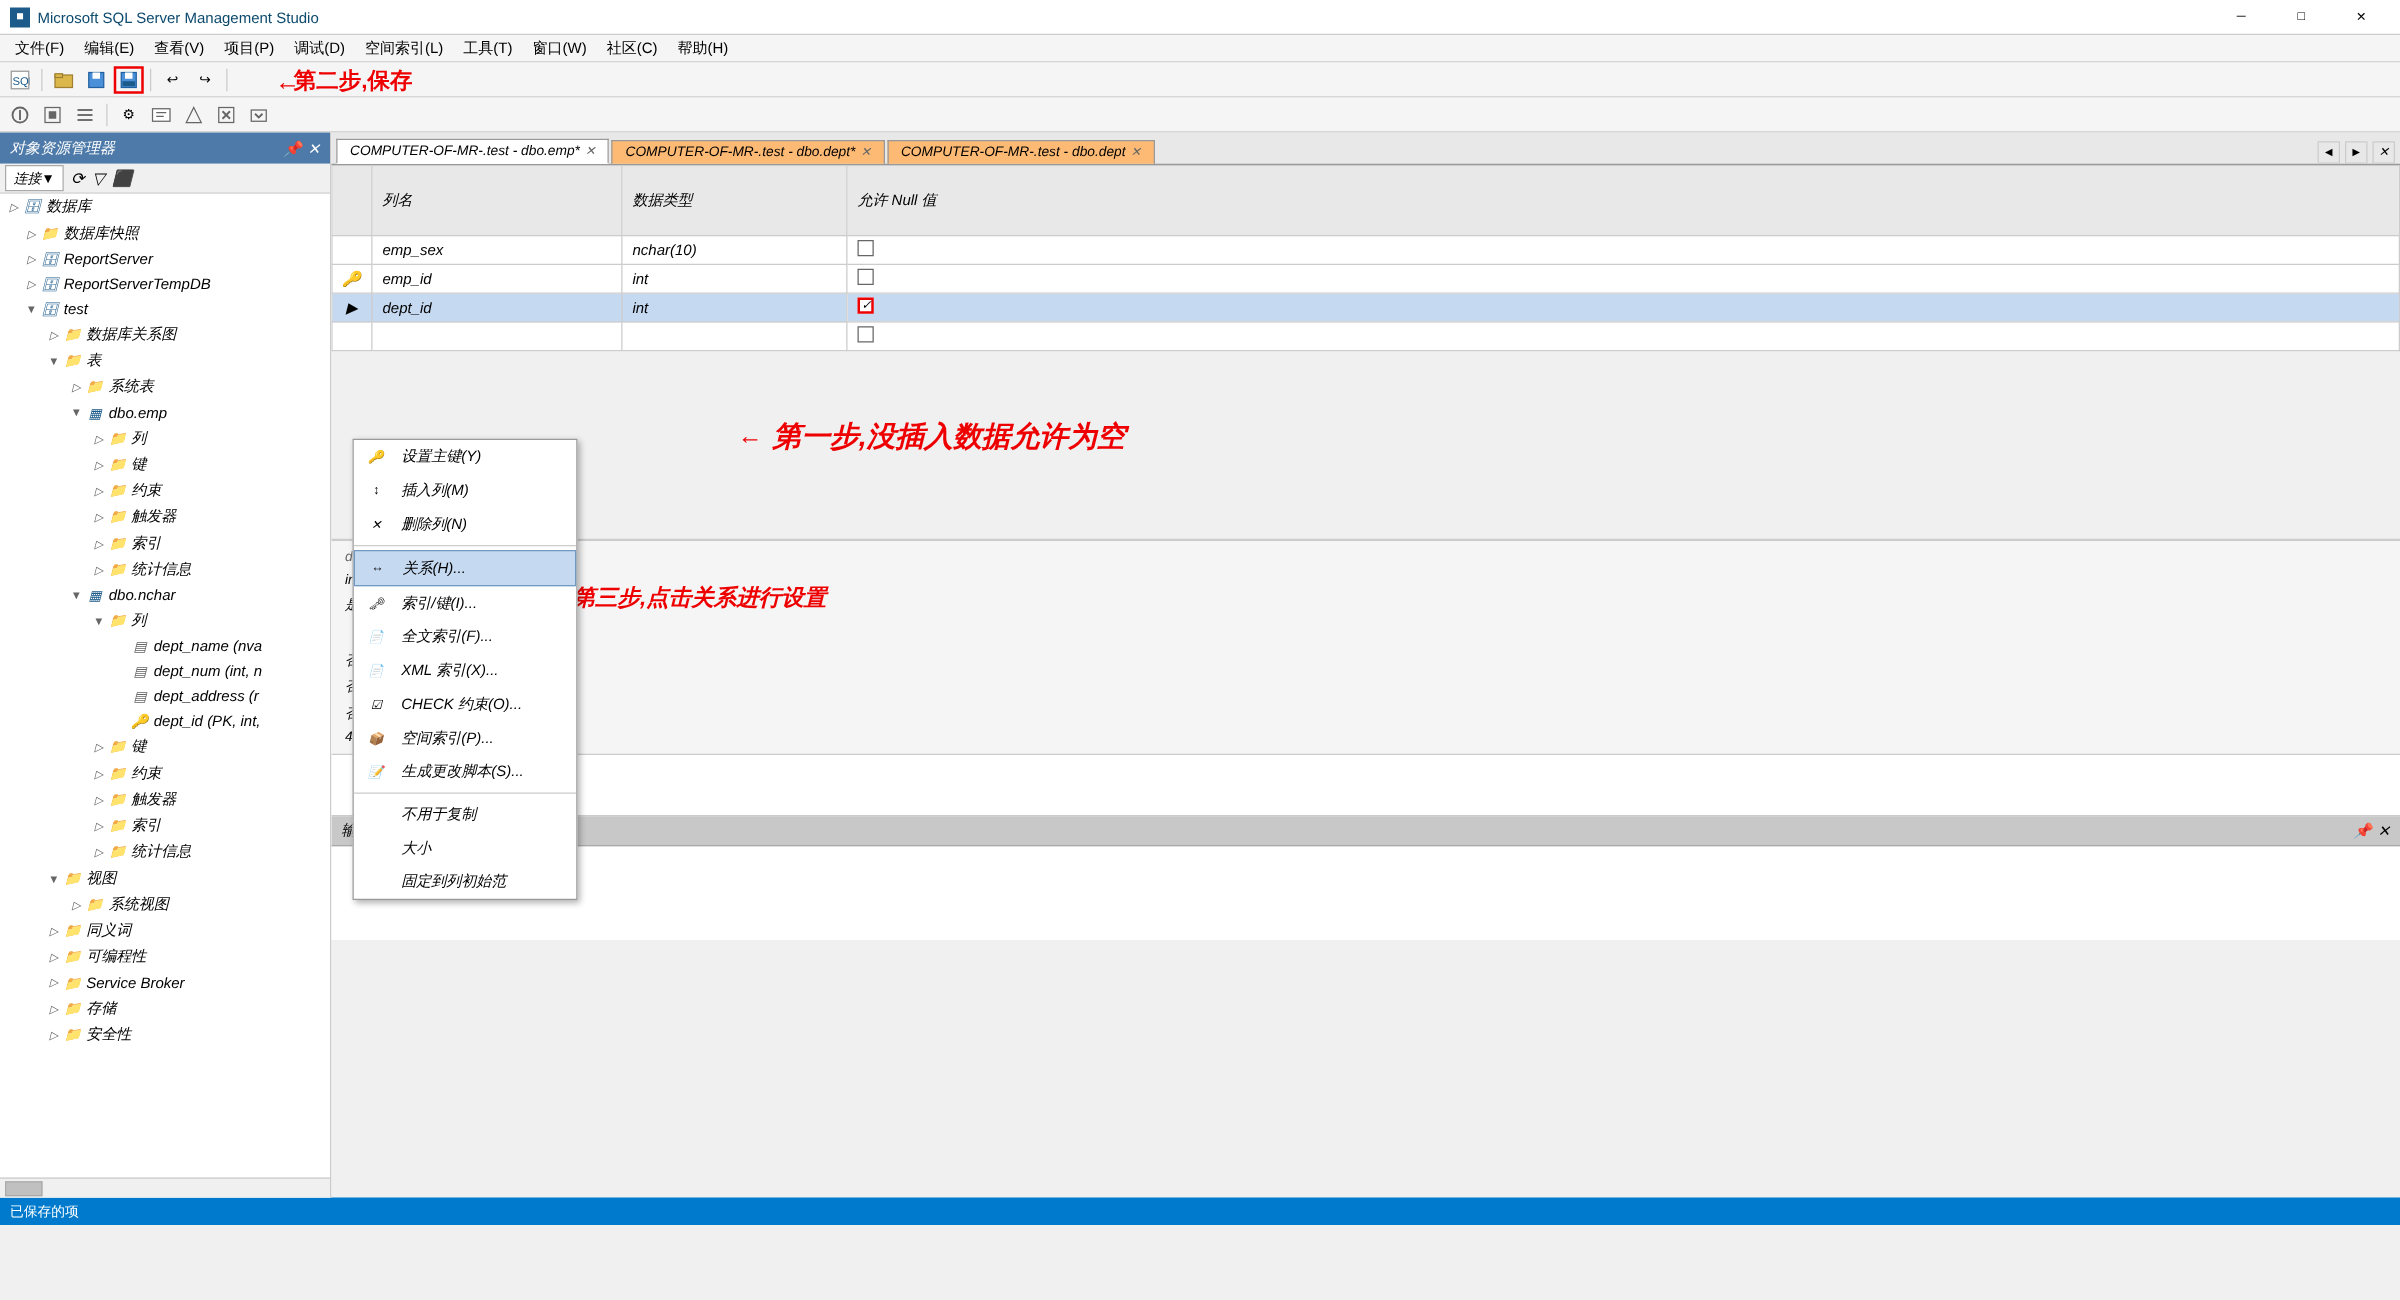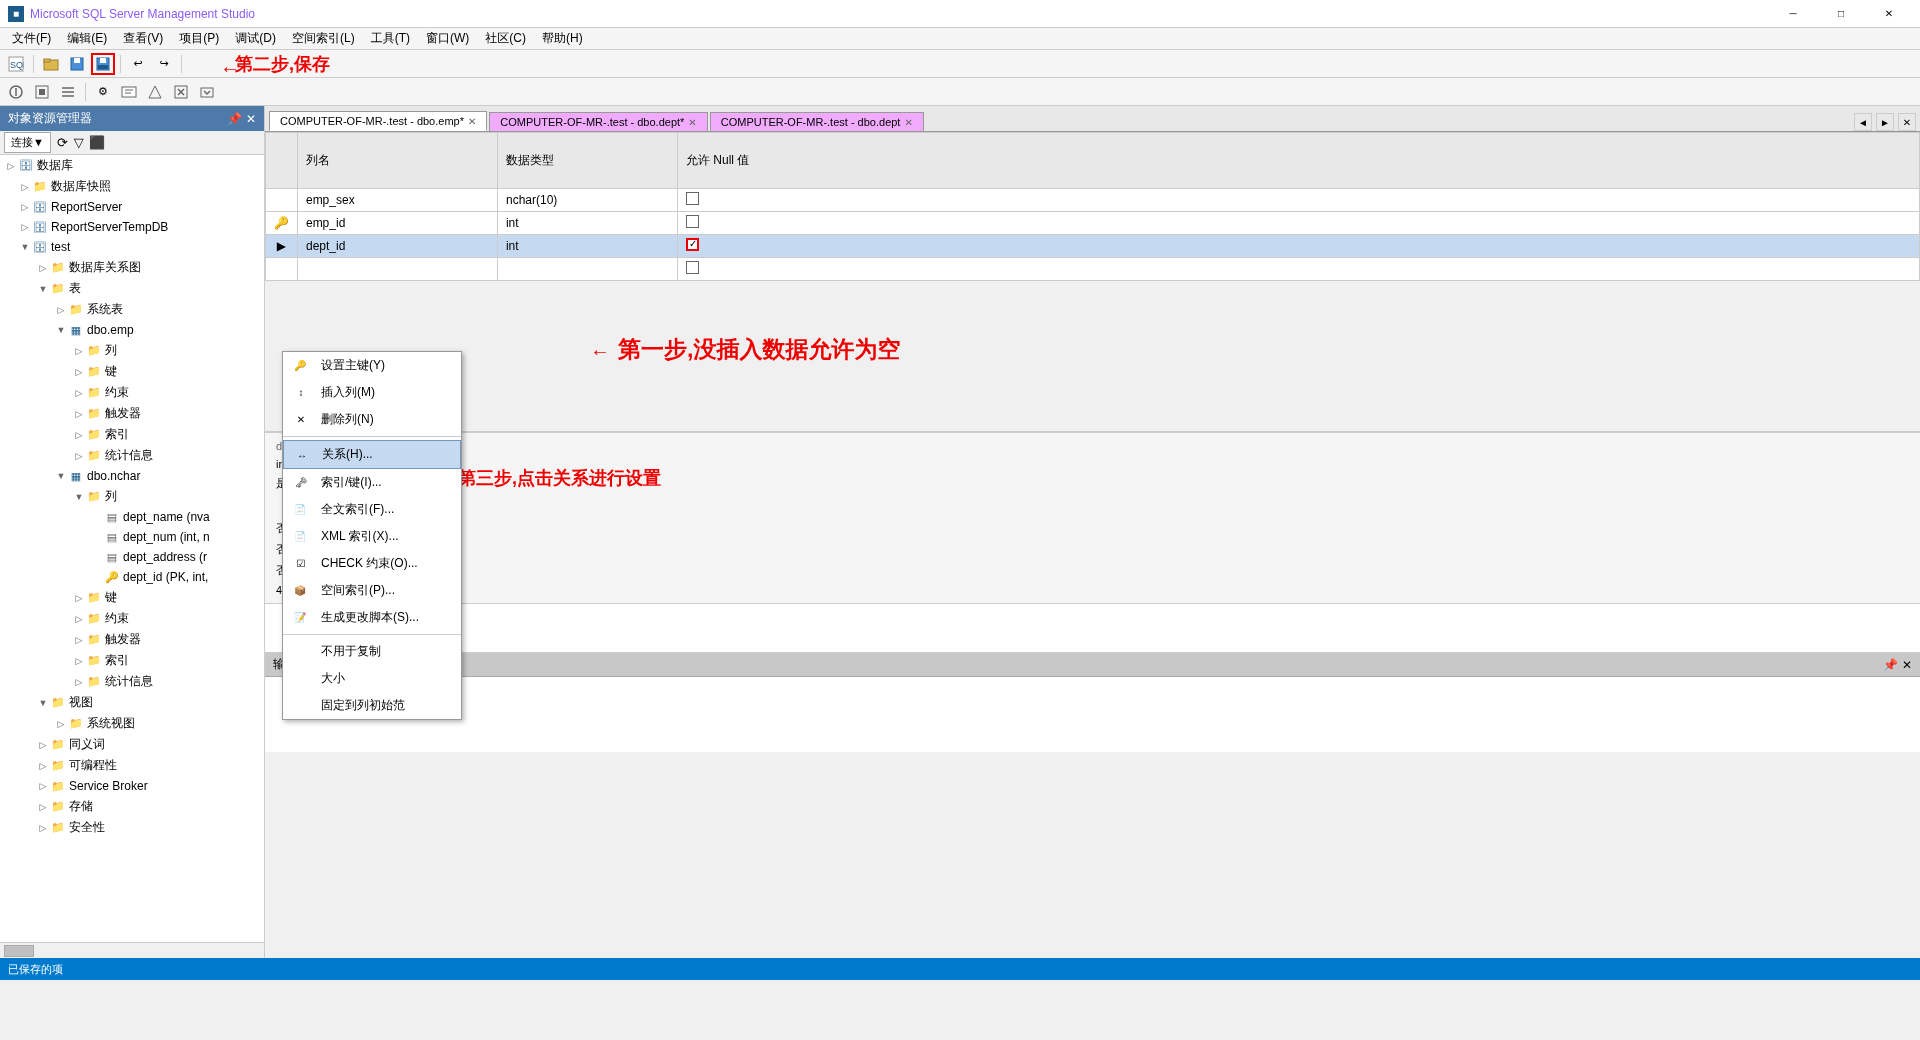--- a/index.html
+++ b/index.html
@@ -1,21 +1,21 @@
 <!DOCTYPE html>
 <html><head>
   <meta charset="utf-8">
   <style>
     * { margin: 0; padding: 0; box-sizing: border-box; }
     body { font-family: 'Microsoft YaHei', SimSun, Arial, sans-serif; font-size: 12px; background: #f0f0f0; width: 1920px; height: 1040px; overflow: hidden; }
 
     
     #titlebar { background: #fff; height: 28px; display: flex; align-items: center; padding: 0 8px; border-bottom: 1px solid #ccc; }
     #titlebar .app-icon { width: 16px; height: 16px; background: #1c5a8a; margin-right: 6px; display: inline-block; font-size: 10px; color: #fff; text-align: center; line-height: 16px; }
-    #titlebar .title-text { font-size: 12px; color: #8b5cf6; flex: 1; }
+    #titlebar .title-text { font-size: 12px; color: #0c4a6e; flex: 1; }
     #titlebar .win-controls { display: flex; gap: 2px; }
     #titlebar .win-btn { width: 46px; height: 28px; display: flex; align-items: center; justify-content: center; cursor: pointer; font-size: 10px; color: #000; }
 
     
     #menubar { background: #f5f5f5; height: 22px; display: flex; align-items: center; padding: 0 4px; border-bottom: 1px solid #ccc; }
     .menu-item { padding: 2px 8px; cursor: pointer; font-size: 12px; }
 
     
     #toolbar1 { background: #f5f5f5; height: 28px; display: flex; align-items: center; padding: 2px 4px; border-bottom: 1px solid #ccc; gap: 2px; }
     #toolbar2 { background: #f5f5f5; height: 28px; display: flex; align-items: center; padding: 2px 4px; border-bottom: 1px solid #ccc; gap: 2px; }
@@ -36,21 +36,21 @@
     .tree-icon { width: 16px; height: 16px; display: inline-flex; align-items: center; justify-content: center; margin-right: 3px; font-size: 11px; }
     .folder-icon { color: #dcb84c; }
     .db-icon { color: #1c5a8a; }
     .tree-label { font-size: 12px; }
 
     
     #statusbar { background: #007acc; height: 22px; display: flex; align-items: center; padding: 0 8px; color: #fff; font-size: 11px; }
 
     
     #tab-bar { background: #e8e8e8; height: 26px; display: flex; align-items: flex-end; border-bottom: 1px solid #999; padding: 0 4px; }
-    .tab { padding: 3px 10px; font-size: 11px; cursor: pointer; border: 1px solid #999; border-bottom: none; background: #f0abfc; margin-right: 2px; display: flex; align-items: center; gap: 4px; }
+    .tab { padding: 3px 10px; font-size: 11px; cursor: pointer; border: 1px solid #999; border-bottom: none; background: #fdba74; margin-right: 2px; display: flex; align-items: center; gap: 4px; }
     .tab.active { background: #fff; border-bottom: 1px solid #fff; z-index: 1; }
     .tab-close { font-size: 10px; color: #666; cursor: pointer; }
     .tab-end { margin-left: auto; display: flex; align-items: center; gap: 4px; }
     .tab-nav-btn { width: 18px; height: 18px; display: flex; align-items: center; justify-content: center; cursor: pointer; border: 1px solid #ccc; background: #e8e8e8; font-size: 10px; }
 
     
     #table-editor { flex: 1; display: flex; flex-direction: column; overflow: hidden; }
     #col-grid { flex: 0 0 300px; overflow-y: auto; border-bottom: 1px solid #ccc; }
     table.col-table { width: 100%; border-collapse: collapse; }
     table.col-table th { background: #e8e8e8; border: 1px solid #ccc; padding: 19px 8px; font-size: 12px; font-weight: normal; text-align: left; position: sticky; top: 0; }
@@ -183,21 +183,21 @@
       </svg>
   </div>
   <div class="tb-btn">
     <svg width="16" height="16">
         <rect x="2" y="4" width="12" height="9" fill="none" stroke="#666"></rect>
         <polyline points="5,7 8,10 11,7" fill="none" stroke="#666" stroke-width="1.5"></polyline>
       </svg>
   </div>
 </div>
 
-<div id="main-layout" style="display:flex;height:852px;position:relative;">
+<div id="main-layout" style="display:flex;height:852px;position:relative;font-style:italic;">
 
   <div id="object-explorer">
     <div id="oe-header">
       <span>对象资源管理器</span>
       <div style="display:flex;gap:4px;">
         <span style="cursor:pointer;">📌</span>
         <span style="cursor:pointer;">✕</span>
       </div>
     </div>
     <div id="oe-toolbar">

